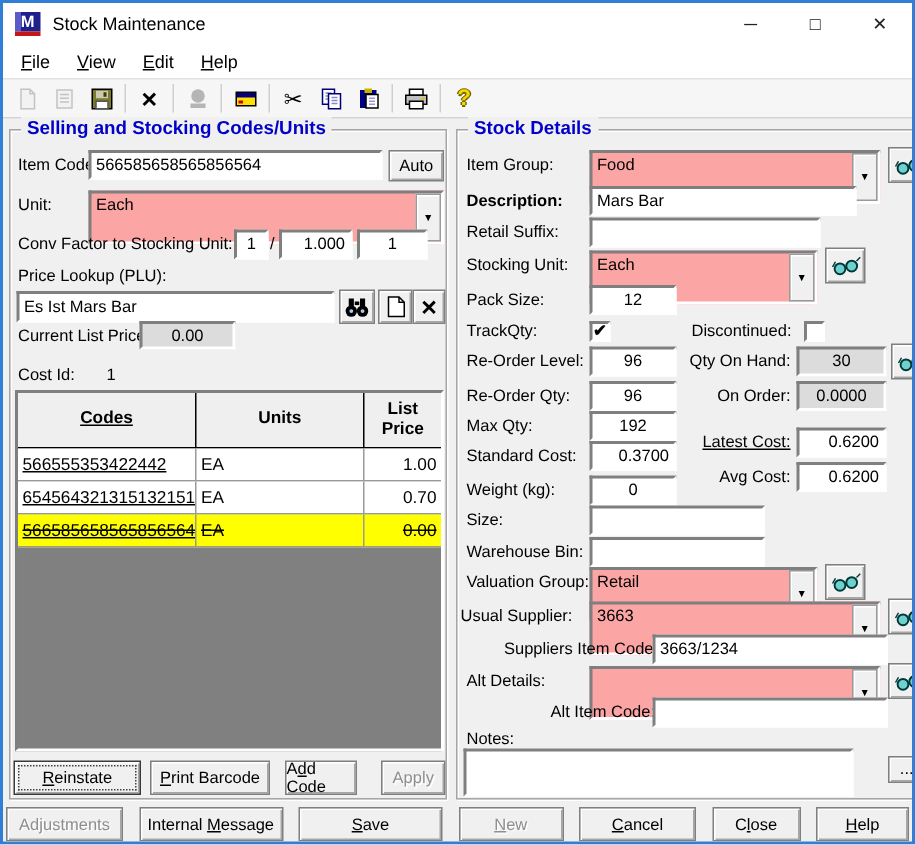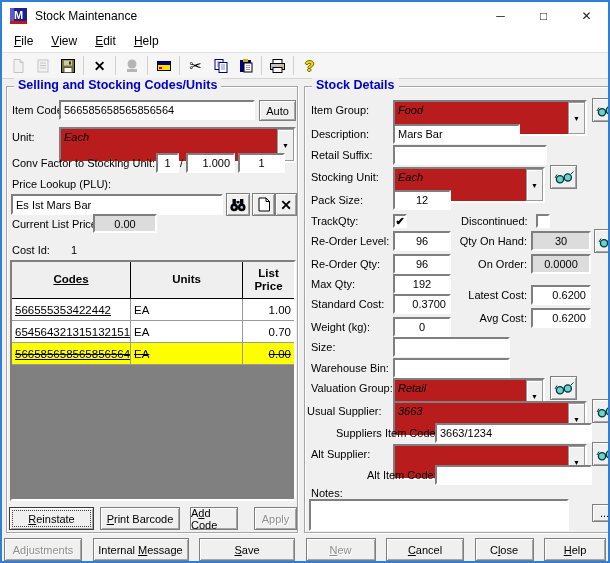--- a/index.html
+++ b/index.html
@@ -45,21 +45,21 @@
            background:#fff; font:11px "Liberation Sans", sans-serif; padding:0 3px; color:#000; }
   input.field, textarea.field { outline:none; }
   .field.ro { background:#dcdcdc; text-align:center; }
   .ctr { text-align:center; } .rgt { text-align:right; }
   .btn { position:absolute; background:#f0f0f0; border:1px solid #7f7f7f;
          box-shadow:inset 1px 1px 0 #fff, inset -1px -1px 0 #a6a6a6;
          display:flex; align-items:center; justify-content:center; font-size:11px; }
   .btn.disabled { color:#8e8e8e; text-shadow:1px 1px 0 #fff; }
   .btn.focused { outline:1px dotted #404040; outline-offset:-4px; border-color:#3a3a3a; }
   .combo { position:absolute; height:36px; border:2px solid; border-color:#7f7f7f #fff #fff #7f7f7f;
-           background:#b91c1c; display:flex;font-style:italic; }
+           background:#fca5a5; display:flex; }
   .combo-text { flex:1; padding:2px 3px; overflow:hidden; white-space:nowrap; }
   .combo-arrow { width:17px; background:#f0f0f0; border:1px solid #9a9a9a;
                  box-shadow:inset 1px 1px 0 #fff; display:flex; align-items:center; justify-content:center;
                  font-size:7px; color:#000; }
   .checkbox { position:absolute; width:14px; height:14px; border:2px solid; border-color:#7f7f7f #fff #fff #7f7f7f;
               background:#fff; display:flex; align-items:center; justify-content:center;
               font-size:11px; font-weight:bold; line-height:1; }
   
   .tbl { position:absolute; border:2px solid; border-color:#7f7f7f #fff #fff #7f7f7f; background:#808080; overflow:hidden; }
   .tbl-head { display:flex; height:37px; background:#efefef; border-bottom:1px solid #000; font-weight:bold; font-size:11.5px; }
@@ -278,22 +278,22 @@
     <div class="btn" style="left:287px; top:11px; width:27px; height:24px;">
       <svg width="20" height="13">
           <line x1="1" y1="7" x2="3" y2="3.5" stroke="#003838"></line>
           <line x1="17" y1="3" x2="19.5" y2="0.5" stroke="#003838"></line>
           <circle cx="6" cy="8.2" r="3.6" fill="#6fd0d0" stroke="#003838" stroke-width="1.3"></circle>
           <circle cx="13.8" cy="6.4" r="3.6" fill="#6fd0d0" stroke="#003838" stroke-width="1.3"></circle>
           <line x1="9.3" y1="7.6" x2="10.4" y2="7.2" stroke="#003838" stroke-width="1.3"></line>
         </svg>
     </div>
 
-    <span class="lbl" style="left:6px; top:41px;">Description:</span>
-    <input class="field" style="left: 88px; top: 37px; width: 127px;" readonly="" value="Mars Bar">
+    <span class="lbl" style="left:6px; top:41px;font-weight:bold;">Description:</span>
+    <input class="field" style="left: 88px; top: 37px; width: 178px;" readonly="" value="Mars Bar">
 
     <span class="lbl" style="left:6px; top:62px;">Retail Suffix:</span>
     <input class="field" style="left: 88px; top: 58px; width: 154px;" readonly="" value="">
 
     <span class="lbl" style="left:6px; top:84px;">Stocking Unit:</span>
     <div class="combo" style="left:88px; top:80px; width:152px;">
       <span class="combo-text">Each</span>
       <span class="combo-arrow">▼</span>
     </div>
     <div class="btn" style="left:245px; top:78px; width:27px; height:24px;">
@@ -332,21 +332,21 @@
         </svg>
     </div>
 
     <span class="lbl" style="left:6px; top:171px;">Re-Order Qty:</span>
     <input class="field ctr" style="left: 88px; top: 167px; width: 58px;" readonly="" value="96">
     <span class="lbl-r" style="left:120px; top:171px; width:102px;">On Order:</span>
     <input class="field ro" style="left: 226px; top: 167px; width: 60px; text-align: center;" readonly="" value="0.0000">
 
     <span class="lbl" style="left:6px; top:191px;">Max Qty:</span>
     <input class="field ctr" style="left: 88px; top: 187px; width: 58px;" readonly="" value="192">
-    <span class="lbl-r" style="left:120px; top:202px; width:102px;">Latest Cost:</span>
+    <span class="lbl-r" style="left:120px; top:202px; width:102px;text-decoration:underline;">Latest Cost:</span>
     <input class="field rgt" style="left: 226px; top: 198px; width: 60px;" readonly="" value="0.6200">
 
     <span class="lbl" style="left:6px; top:211px;">Standard Cost:</span>
     <input class="field rgt" style="left: 88px; top: 207px; width: 58px;" readonly="" value="0.3700">
     <span class="lbl-r" style="left:120px; top:225px; width:102px;">Avg Cost:</span>
     <input class="field rgt" style="left: 226px; top: 221px; width: 60px;" readonly="" value="0.6200">
 
     <span class="lbl" style="left:6px; top:234px;">Weight (kg):</span>
     <input class="field ctr" style="left: 88px; top: 230px; width: 58px;" readonly="" value="0">
 
@@ -382,21 +382,21 @@
           <line x1="17" y1="3" x2="19.5" y2="0.5" stroke="#003838"></line>
           <circle cx="6" cy="8.2" r="3.6" fill="#6fd0d0" stroke="#003838" stroke-width="1.3"></circle>
           <circle cx="13.8" cy="6.4" r="3.6" fill="#6fd0d0" stroke="#003838" stroke-width="1.3"></circle>
           <line x1="9.3" y1="7.6" x2="10.4" y2="7.2" stroke="#003838" stroke-width="1.3"></line>
         </svg>
     </div>
 
     <span class="lbl" style="left:31px; top:340px;">Suppliers Item Code:</span>
     <input class="field" style="left: 130px; top: 336px; width: 157px;" readonly="" value="3663/1234">
 
-    <span class="lbl" style="left:6px; top:361px;">Alt Supplier:</span>
+    <span class="lbl" style="left:6px; top:361px;">Alt Details:</span>
     <div class="combo" style="left:88px; top:357px; width:194px;">
       <span class="combo-text"></span>
       <span class="combo-arrow">▼</span>
     </div>
     <div class="btn" style="left:287px; top:355px; width:27px; height:24px;">
       <svg width="20" height="13">
           <line x1="1" y1="7" x2="3" y2="3.5" stroke="#003838"></line>
           <line x1="17" y1="3" x2="19.5" y2="0.5" stroke="#003838"></line>
           <circle cx="6" cy="8.2" r="3.6" fill="#6fd0d0" stroke="#003838" stroke-width="1.3"></circle>
           <circle cx="13.8" cy="6.4" r="3.6" fill="#6fd0d0" stroke="#003838" stroke-width="1.3"></circle>

